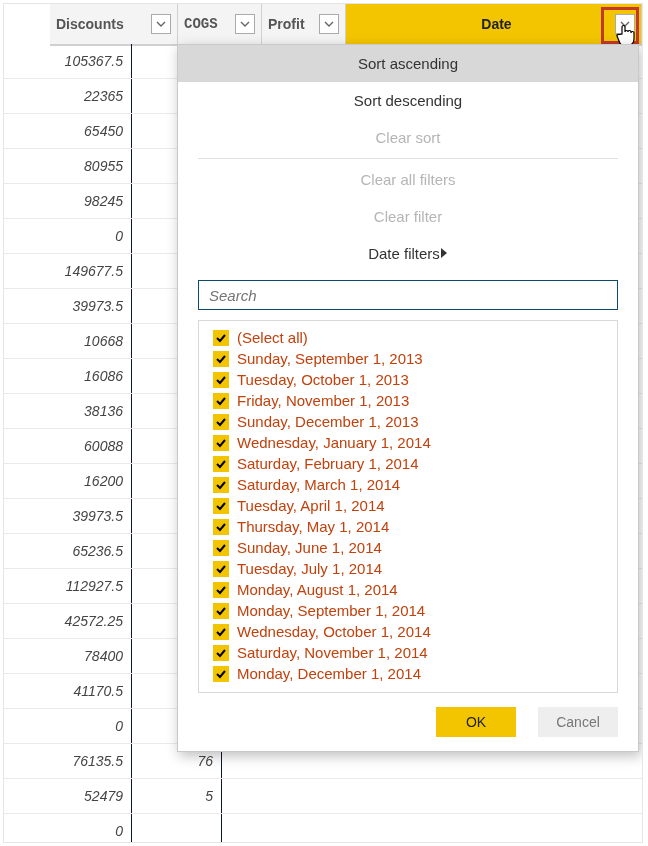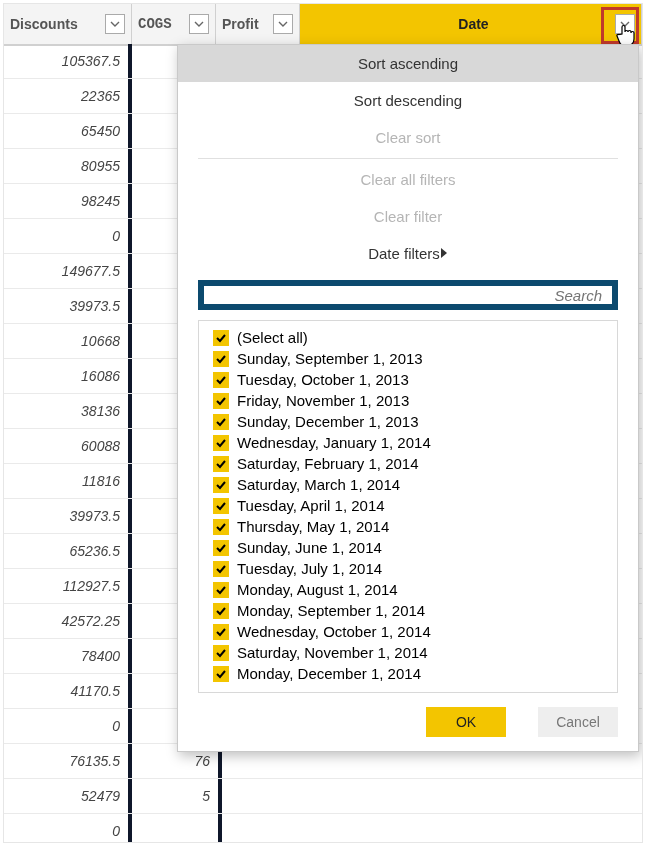--- a/index.html
+++ b/index.html
@@ -21,20 +21,21 @@
     border: 1px solid #e6e6e6;
     box-sizing: border-box;
     overflow: hidden;
     background: #fff;
   }
   
   .grid-headers {
     display: flex;
     height: 40px;
     border-bottom: 2px solid #d0d0d0;
+    margin-left: 46px;
   }
   .hcell {
     display: flex;
     align-items: center;
     box-sizing: border-box;
     border-right: 1px solid #d0d0d0;
     background: #f4f4f4;
     padding: 0 6px;
     position: relative;
   }
@@ -86,21 +87,21 @@
     right: 0;
     bottom: 0;
   }
   .row {
     display: flex;
     height: 34px;
     border-bottom: 1px solid #eaeaea;
   }
   .cell {
     box-sizing: border-box;
-    border-right: 4px solid #0f172a;
+    border-right: 1px solid #0f172a;
     padding: 0 8px;
     display: flex;
     align-items: center;
     justify-content: flex-end;
     font-style: italic;
     color: #444;
     overflow: hidden;
     white-space: nowrap;
   }
 
@@ -144,56 +145,55 @@
     background: #e0e0e0;
     margin: 2px 20px;
   }
   .search-wrap {
     padding: 8px 20px 10px;
   }
   .search-input {
     width: 100%;
     height: 30px;
     box-sizing: border-box;
-    border: 6px solid #0c4a6e;
+    border: 1px solid #0c4a6e;
     padding: 0 10px;
     font-style: italic;
     color: #999;
     font-size: 15px;
-    text-align: right;
   }
   .list-wrap {
     margin: 0 20px 14px;
     border: 1px solid #d8d8d8;
     padding: 6px 8px 8px;
     max-height: 420px;
     overflow: hidden;
   }
   .list-item {
     display: flex;
     align-items: center;
     padding: 2px 6px;
     font-size: 15px;
-    color: #000000;
+    color: #c2410c;
   }
   .chk {
     width: 16px;
     height: 16px;
     background: #f3c500;
     margin-right: 8px;
     display: flex;
     align-items: center;
     justify-content: center;
     flex-shrink: 0;
   }
   .chk svg { display: block; }
   .btnrow {
     display: flex;
     justify-content: flex-end;
-    gap: 32px;
+    gap: 22px;
     padding: 0 20px;
   }
   .btn {
     min-width: 80px;
     height: 30px;
     border: none;
     font-size: 14px;
     cursor: pointer;
   }
   .btn-ok {
@@ -288,21 +288,21 @@
       </div>
       <div class="row">
         <div class="cell c-discounts">38136</div>
         <div class="cell c-sales"></div>
       </div>
       <div class="row">
         <div class="cell c-discounts">60088</div>
         <div class="cell c-sales">6</div>
       </div>
       <div class="row">
-        <div class="cell c-discounts">11816</div>
+        <div class="cell c-discounts">16200</div>
         <div class="cell c-sales">1</div>
       </div>
       <div class="row">
         <div class="cell c-discounts">39973.5</div>
         <div class="cell c-sales">40</div>
       </div>
       <div class="row">
         <div class="cell c-discounts">65236.5</div>
         <div class="cell c-sales">65</div>
       </div>

